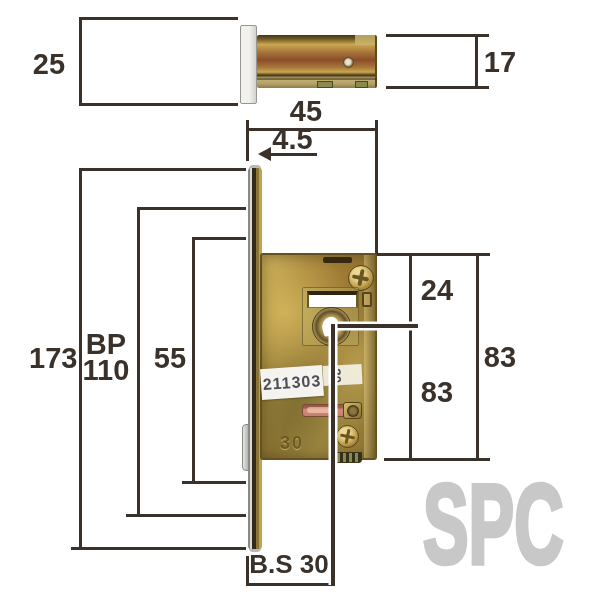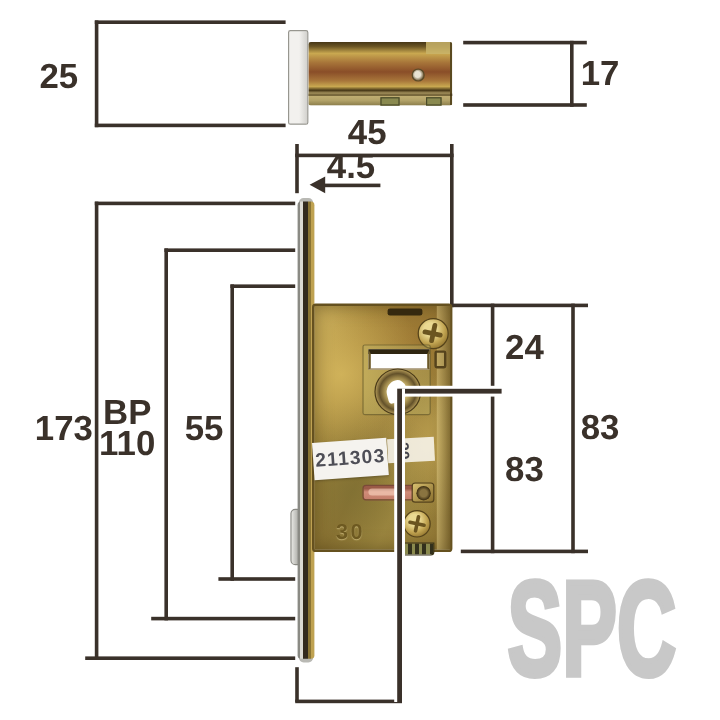--- a/index.html
+++ b/index.html
@@ -172,16 +172,17 @@
   <div class="dl" style="left:409px;top:253px;width:3px;height:208px;"></div>
   <div class="dl" style="left:476px;top:253px;width:3px;height:208px;"></div>
   <div class="t" style="left:415px;top:275px;width:44px;">24</div>
   <div class="t" style="left:415px;top:377px;width:44px;">83</div>
   <div class="t" style="left:478px;top:342px;width:44px;">83</div>
 
   <div class="ref-h" style="left:331px;top:324px;width:87px;height:4px;"></div>
   <div class="ref-v" style="left:331px;top:324px;width:4px;height:261px;"></div>
   <div class="dl" style="left:246px;top:556px;width:3px;height:29px;"></div>
   <div class="dl" style="left:246px;top:583px;width:89px;height:3px;"></div>
+  <div class="t small" style="left:247px;top:550px;width:84px;">B.S 30</div>
 
   <div class="watermark">SPC</div>
 
 </div>
 
 </body></html>

